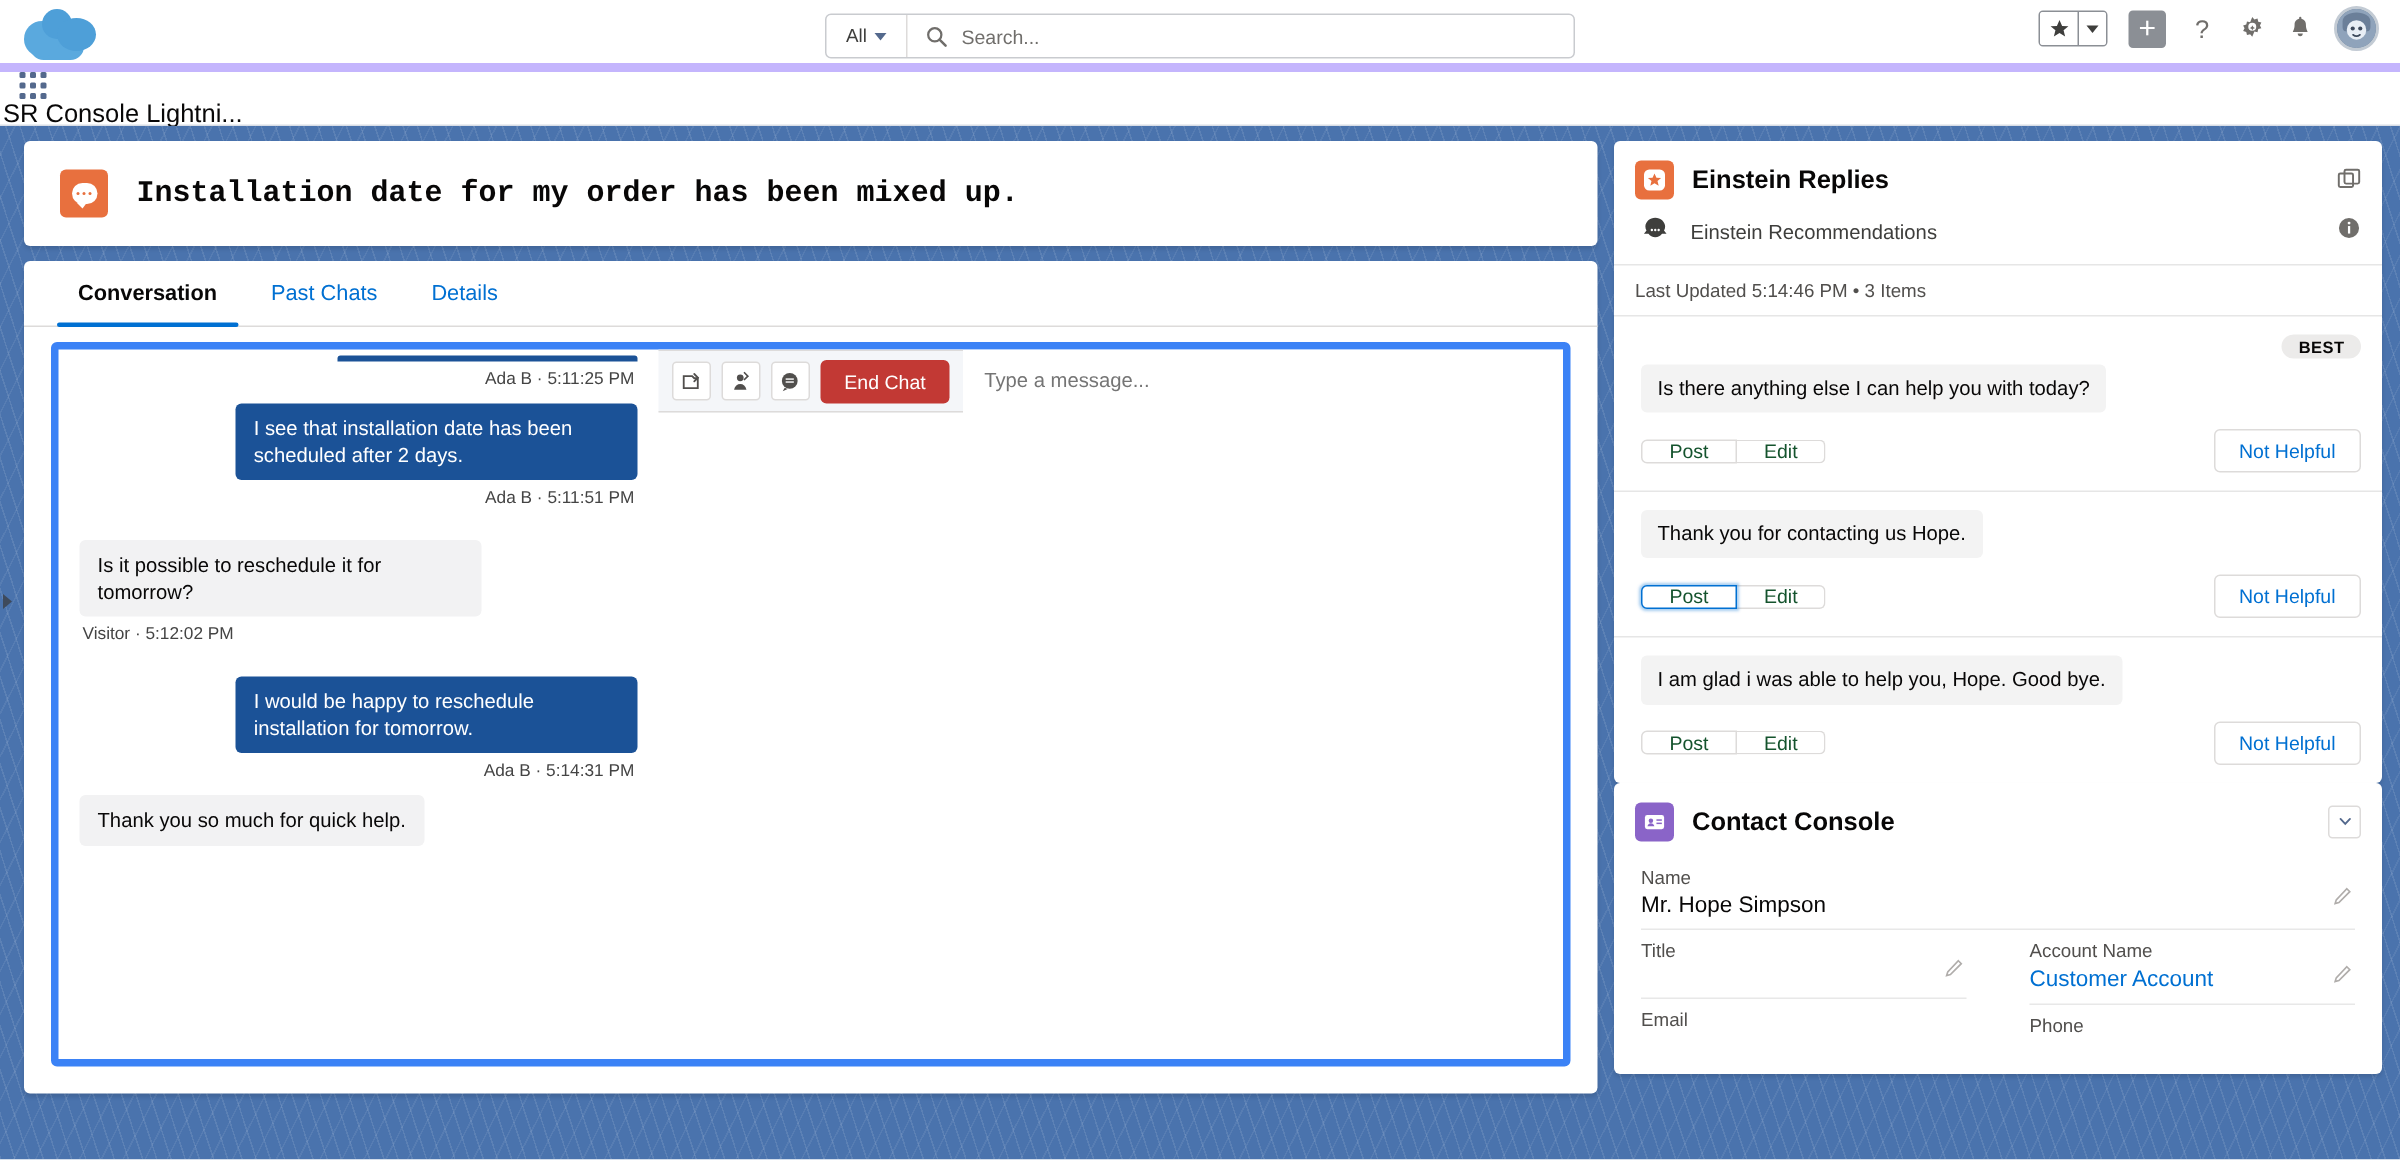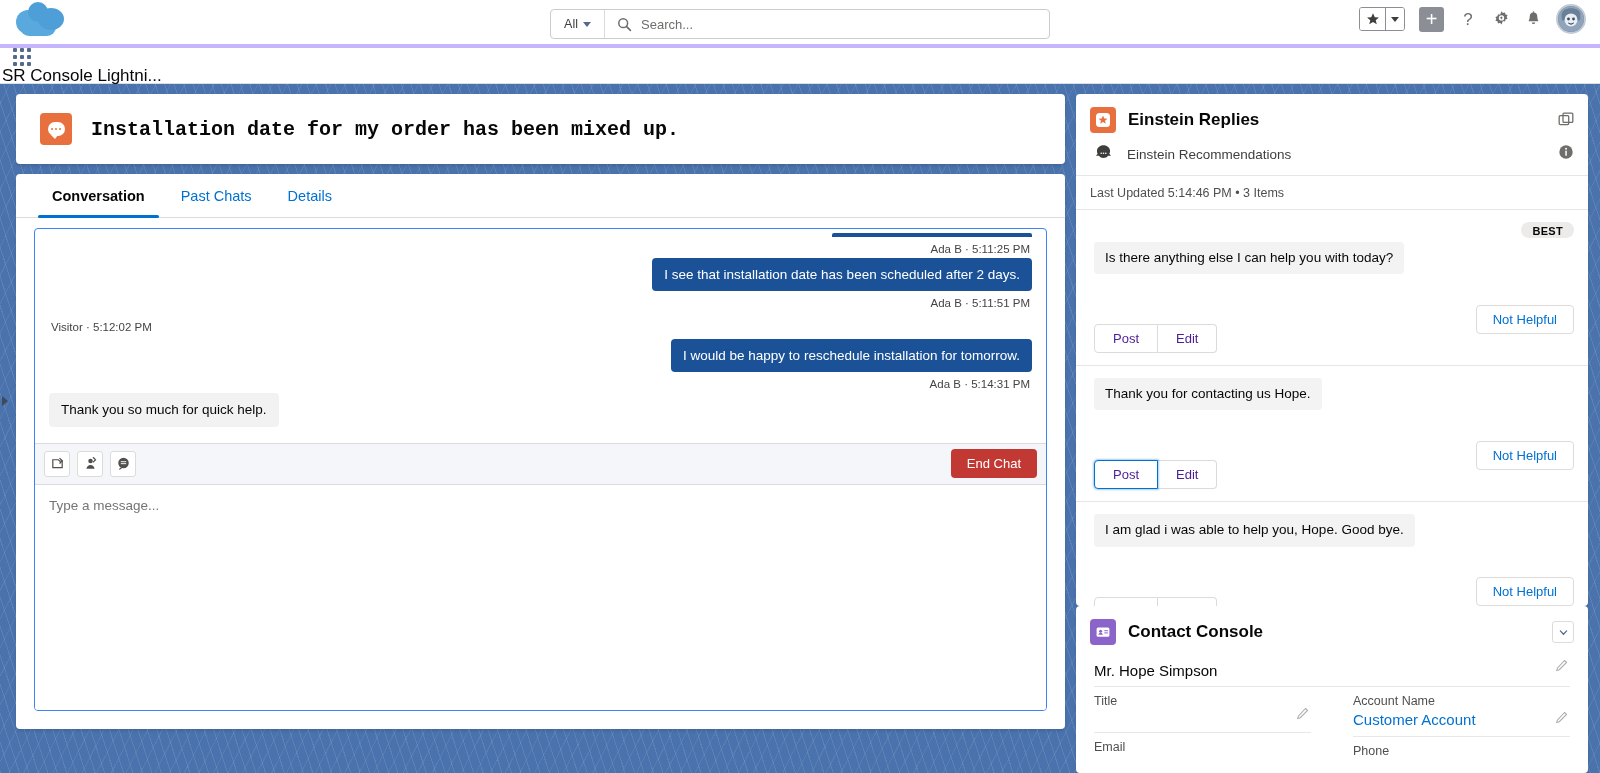--- a/index.html
+++ b/index.html
@@ -7,23 +7,23 @@
     width: 1600px; height: 773px;
     font-family: "Liberation Sans", sans-serif;
     overflow: hidden;
     background: #ffffff;
   }
 
   
   .global-header {
     height: 48px; width: 100%;
     background: #ffffff;
-    display: flex; align-items: flex-start;
+    display: flex; align-items: flex-end;
     position: relative;
-    border-bottom: 4px solid #c4b5fd;
+    border-bottom: 6px solid #c4b5fd;
   }
   .sf-logo {
     margin-left: 14px; width: 54px; height: 38px;
     position: relative;
   }
   .sf-logo .c1, .sf-logo .c2, .sf-logo .c3, .sf-logo .c4 {
     position: absolute; border-radius: 50%;
     background: #4a9bd4;
   }
   .sf-logo .c1 { width: 24px; height: 24px; left: 2px; top: 10px; background:#5aa9de;}
@@ -180,22 +180,22 @@
     color: #0070d2; cursor: pointer; position: relative;
   }
   .conv-tab.active { color: #080707; font-weight: bold; }
   .conv-tab.active:after {
     content:''; position:absolute; left: 4px; right: 4px; bottom: -1px;
     height: 3px; background: #0070d2; border-radius: 2px;
   }
 
   .conv-inner { padding: 10px 18px 18px 18px; flex:1; display:flex; flex-direction:column; min-height:0;}
   .chat-window {
-    border: 1px solid #3b82f6; border-radius: 4px; flex: 1;
-    display: flex; flex-direction: column; min-height: 0; overflow: hidden;
+    border: 5px solid #3b82f6; border-radius: 4px; flex: 1;
+    display: flex; flex-direction: row; min-height: 0; overflow: hidden;
   }
   .messages {
     flex: 1; padding: 4px 14px 10px 14px; overflow: hidden; min-height: 0;
     display:flex; flex-direction: column;
   }
   .msg-row { display: flex; flex-direction: column; }
   .msg-row.right { align-items: flex-end; }
   .msg-row.left { align-items: flex-start; }
   .bubble {
     max-width: 72%; padding: 8px 12px; border-radius: 4px;
@@ -263,23 +263,23 @@
     background: #ecebea; color: #080707; font-size: 11px; font-weight: bold;
     border-radius: 9px; padding: 3px 11px; letter-spacing: .3px;
   }
   .sugg-text {
     display: inline-block; background: #f3f3f3; border-radius: 4px;
     padding: 8px 11px; font-size: 13.5px; color: #080707; line-height: 1.2;
   }
   .sugg-actions { display: flex; align-items: center; margin-top: 11px; }
   .btn-group { display: flex; }
   .btn-sm {
-    border: 1px solid #dddbda; background: #fff; color: #4c1d95;
-    font-size: 13px; height: 29px; padding: 0 18px; cursor: pointer;
-    font-family: inherit; display:flex;align-items:center;justify-content:center;margin-top:39px;
+    border: 1px solid #dddbda; background: #fff; color: #14532d;
+    font-size: 13px; height: 16px; padding: 0 18px; cursor: pointer;
+    font-family: inherit; display:flex;align-items:center;justify-content:center;
   }
   .btn-group .btn-sm:first-child { border-radius: 4px 0 0 4px; }
   .btn-group .btn-sm:last-child { border-radius: 0 4px 4px 0; border-left: none; }
   .btn-sm.focused {
     border: 1px solid #0070d2; box-shadow: 0 0 2px 1px rgba(0,112,210,.35);
     border-radius: 4px; position: relative; z-index: 1;
   }
   .btn-nothelp {
     margin-left: auto; border: 1px solid #dddbda; background:#fff; color:#0070d2;
     font-size: 13px; height: 29px; padding: 0 16px; border-radius: 4px; cursor:pointer;
@@ -469,20 +469,21 @@
               <div class="meta">
                 <span>Ada B</span>
                 <span> · </span>
                 <span>5:11:51 PM</span>
               </div>
             </div>
 
             <div class="spacer-md"></div>
 
             <div class="msg-row left">
+              <div class="bubble visitor">Is it possible to reschedule it for tomorrow?</div>
               <div class="meta">
                 <span>Visitor</span>
                 <span> · </span>
                 <span>5:12:02 PM</span>
               </div>
             </div>
 
             <div class="spacer-md"></div>
 
             <div class="msg-row right">
@@ -627,20 +628,21 @@
         <div class="panel-title">Contact Console</div>
         <div class="chevron-panel">
           <svg width="11" height="11" viewBox="0 0 14 14">
               <path d="M3 5l4 4.2L11 5" stroke="#54698d" stroke-width="1.6" fill="none" stroke-linecap="round"></path>
             </svg>
         </div>
       </div>
 
       <div class="cd-body">
         <div class="cd-full">
+          <div class="cd-label">Name</div>
           <div class="cd-value">Mr. Hope Simpson</div>
           <span class="pencil tall">
             <svg width="13" height="13" viewBox="0 0 14 14">
                 <path d="M10.3 1.6l2.1 2.1L4.6 11.5 1.9 12.3l.8-2.7z" fill="none" stroke="#b0adab" stroke-width="1.2"></path>
               </svg>
           </span>
         </div>
 
         <div class="cd-cols">
           <div class="cd-col">

